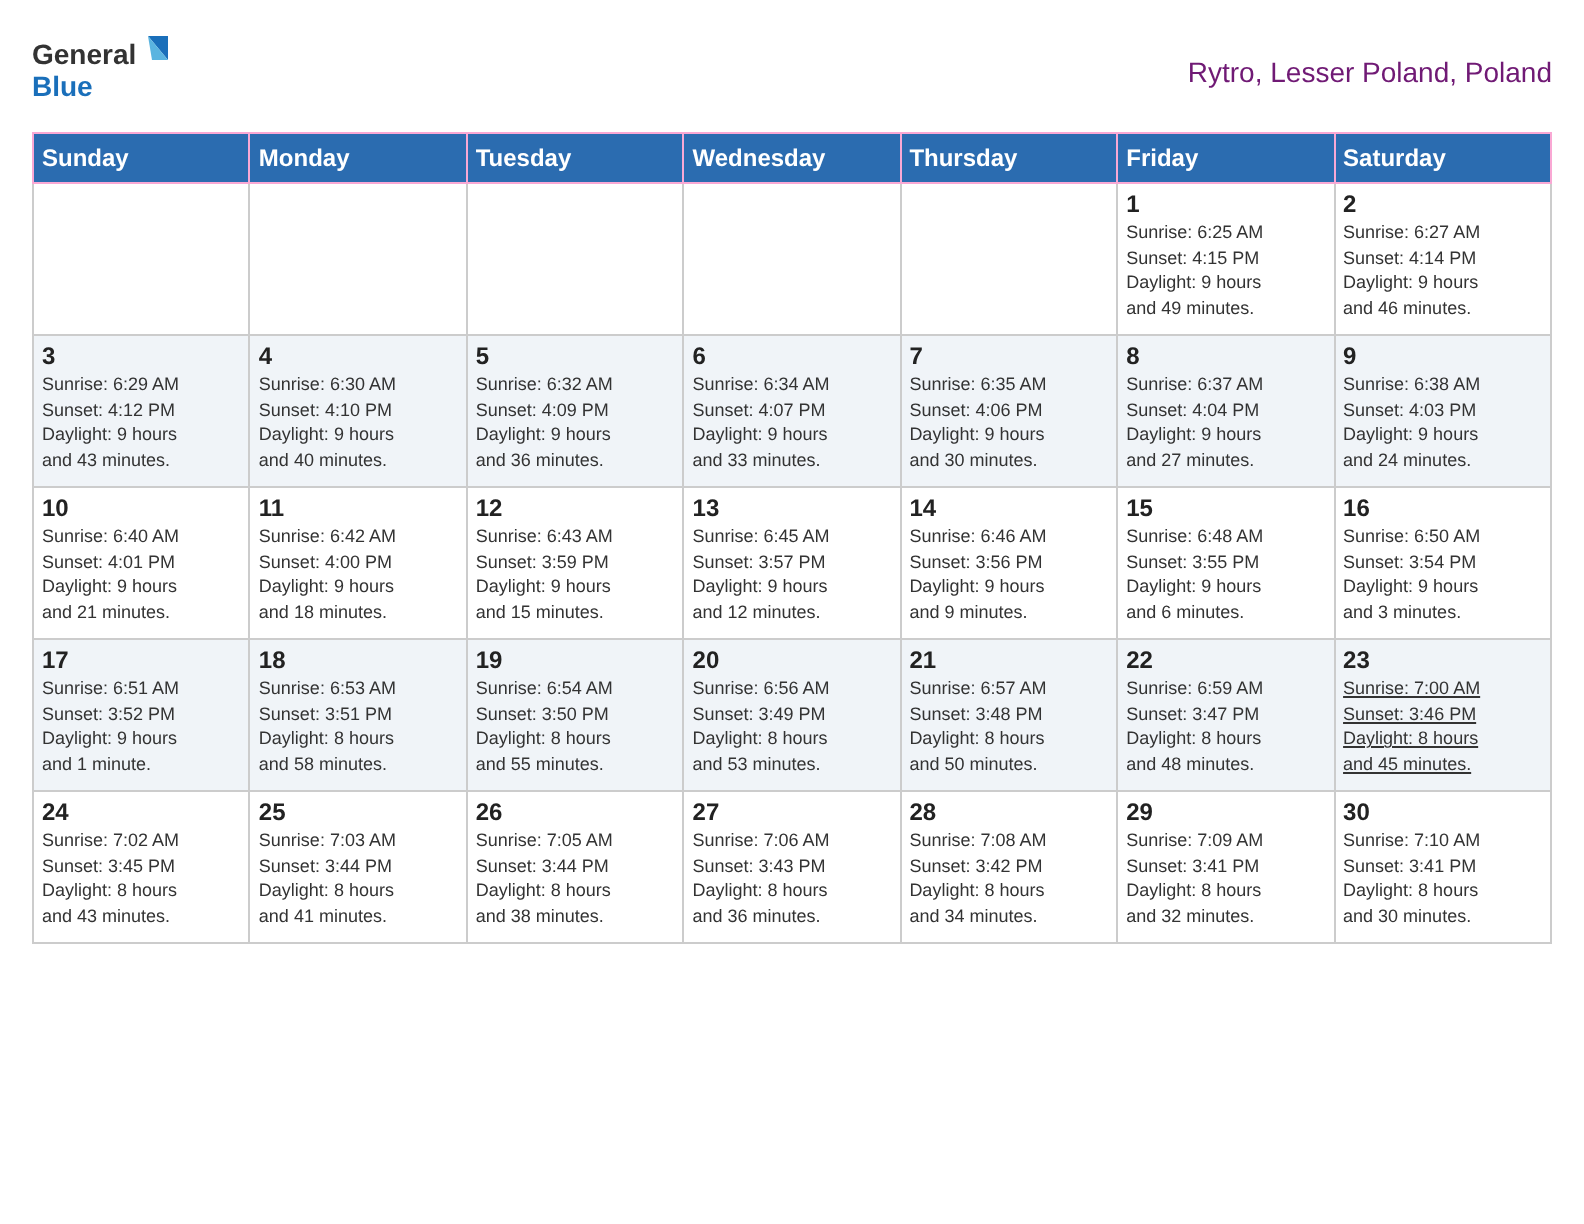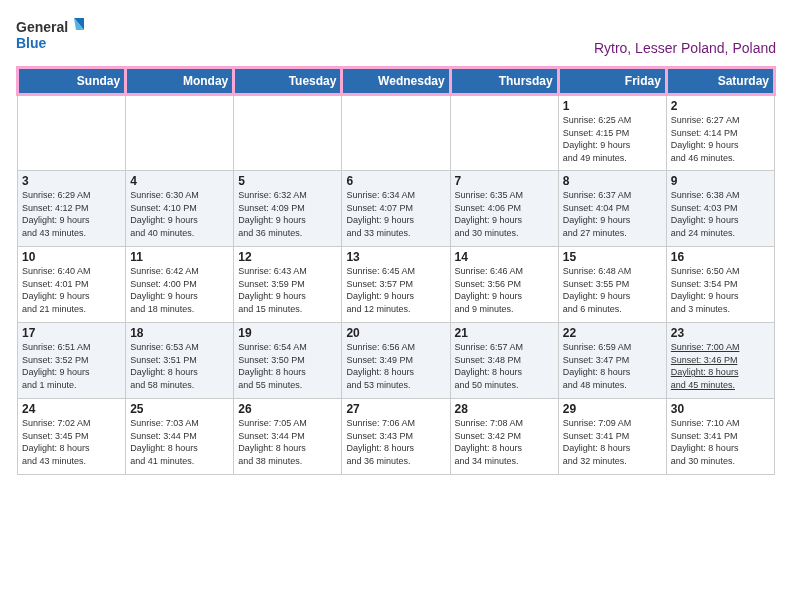--- a/index.html
+++ b/index.html
@@ -11,21 +11,21 @@
       overflow: hidden;
     }
     .page {
       width: 792px;
       height: 612px;
       padding: 16px 16px 10px 16px;
     }
     .header {
       display: flex;
       justify-content: space-between;
-      align-items: flex-end;
+      align-items: center;
       margin-bottom: 10px;
     }
     .logo {
       display: flex;
       align-items: center;
       gap: 4px;
     }
     .title-block {
       text-align: right;
     }
@@ -43,22 +43,22 @@
       width: 100%;
       border-collapse: collapse;
       table-layout: fixed;
     }
     .calendar th {
       background: #2b6cb0;
       color: #fff;
       font-size: 12px;
       font-weight: bold;
       padding: 5px 4px;
-      text-align: right;
-      border: 3px solid #f9a8d4;
+      text-align: left;
+      border: 1px solid #f9a8d4;
     }
     .calendar td {
       vertical-align: top;
       border: 1px solid #ccc;
       padding: 3px 4px;
       font-size: 9.5px;
       color: #333;
       height: 76px;
       background: #fff;
     }

